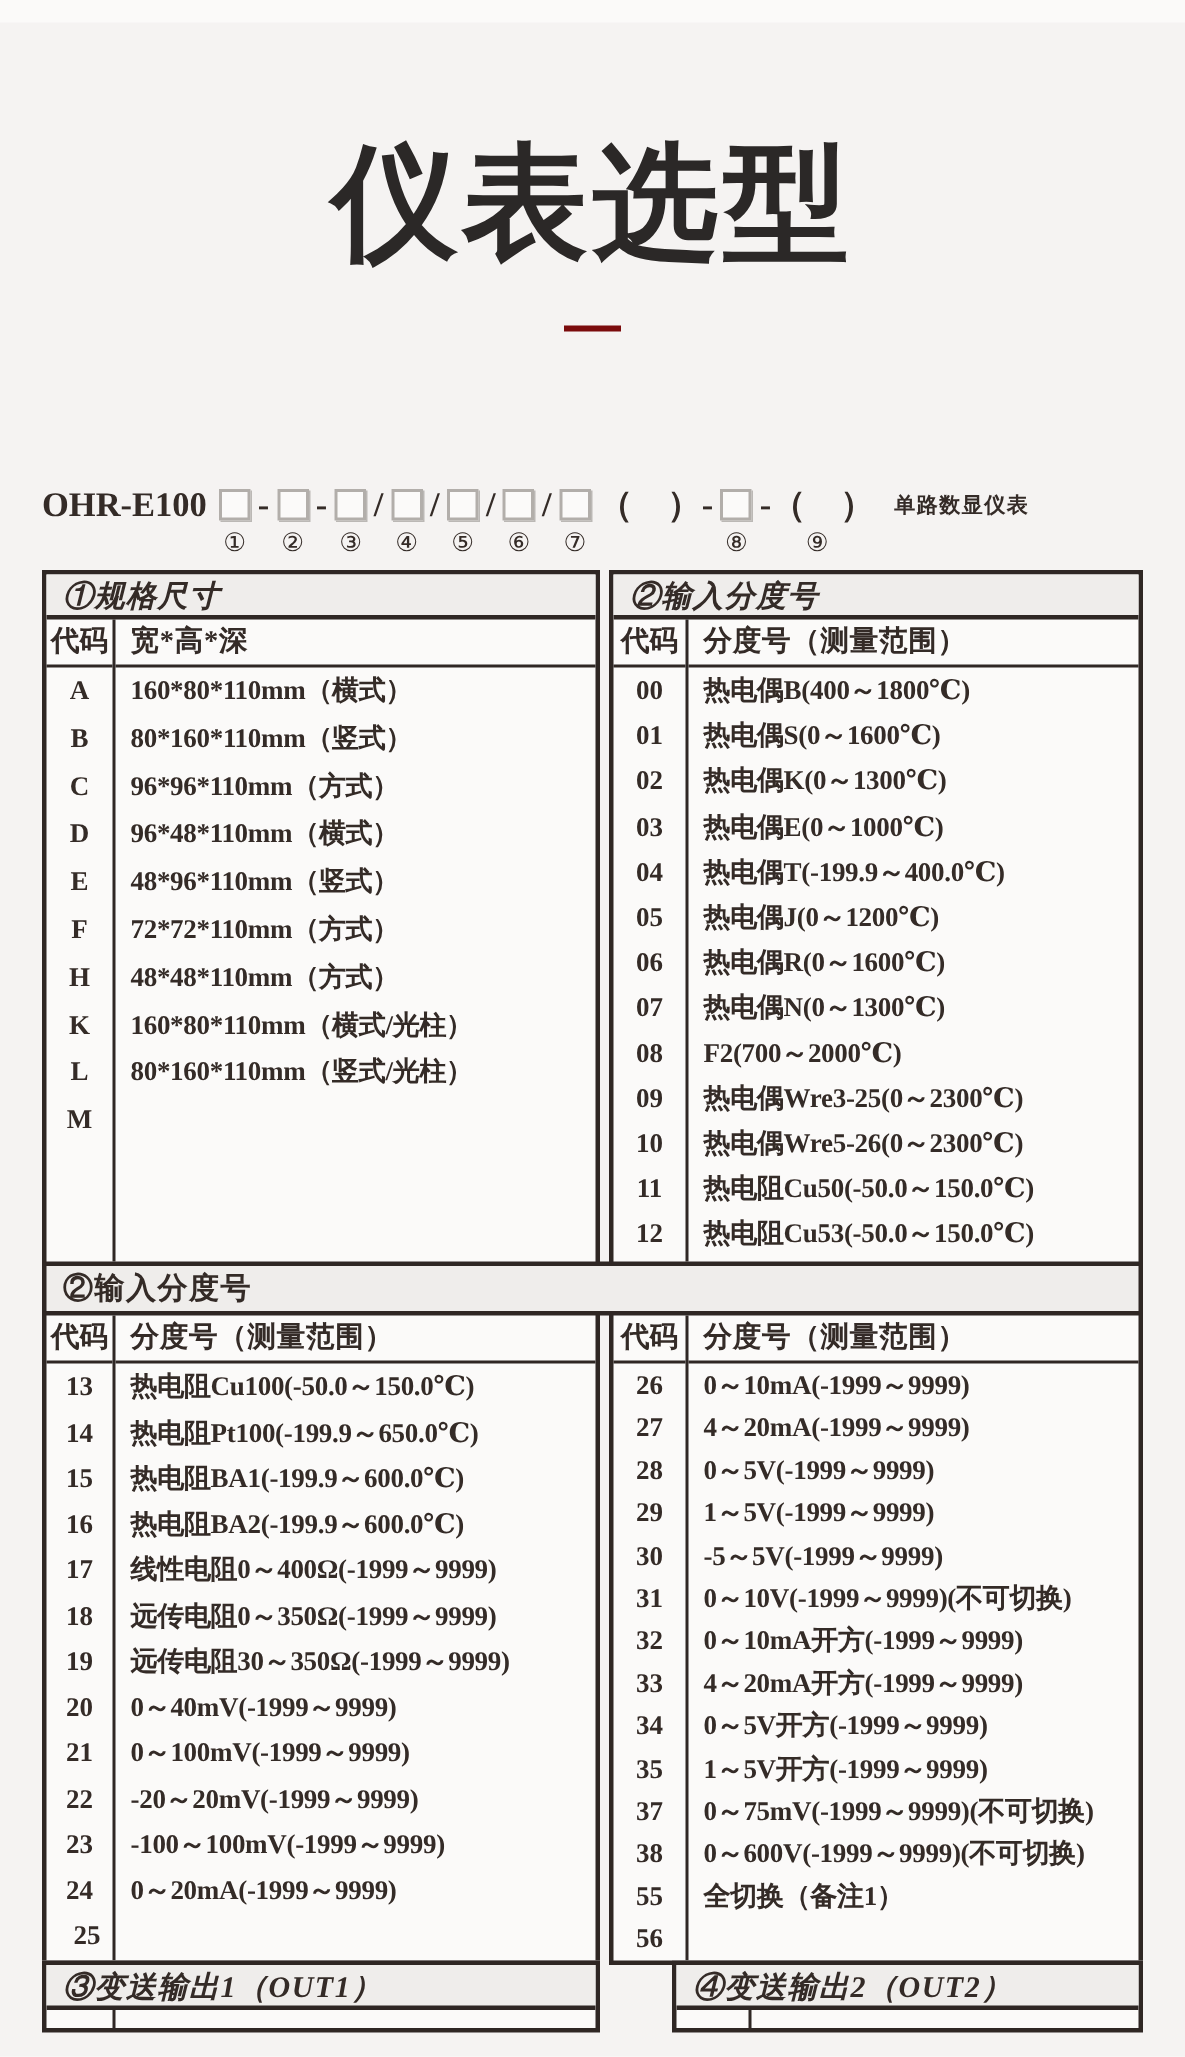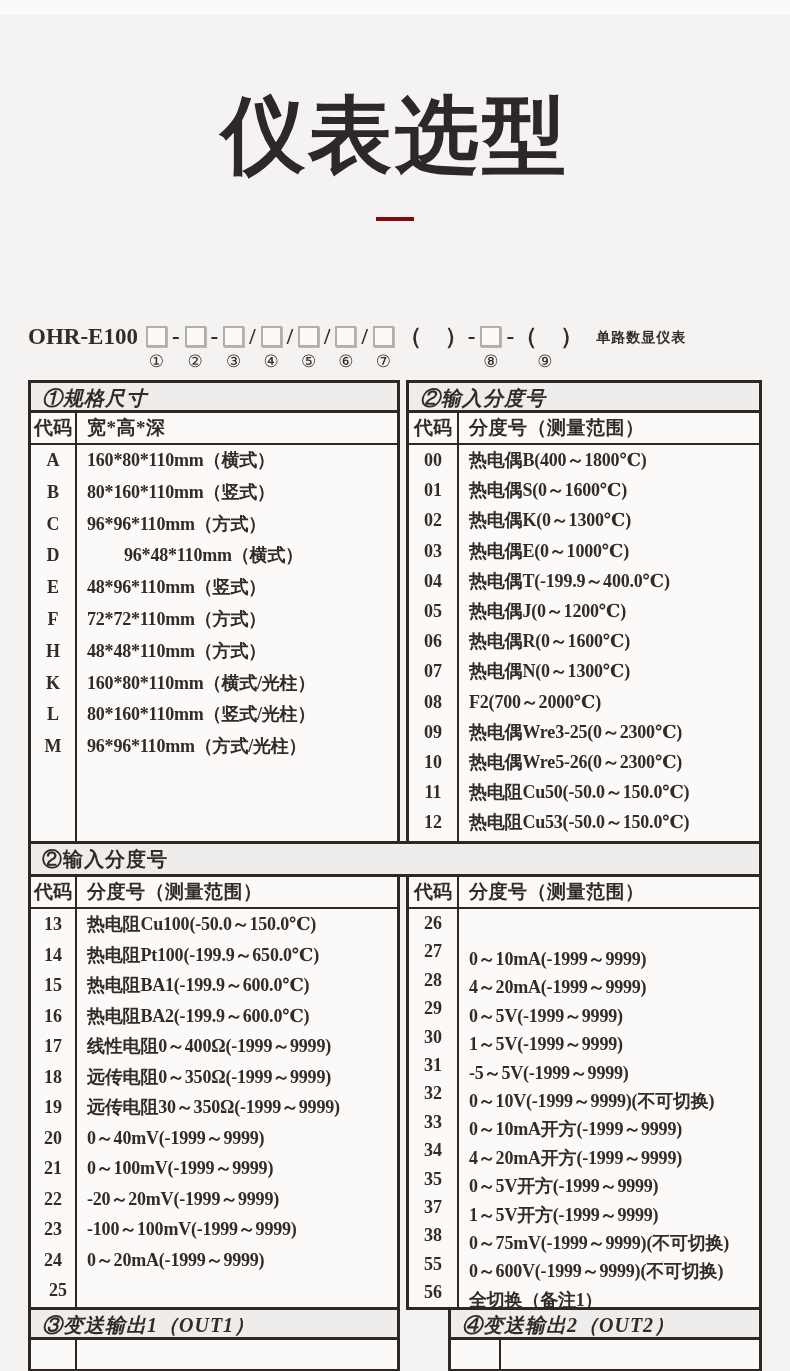--- a/index.html
+++ b/index.html
@@ -73,21 +73,21 @@
   .hcell{
     height:32px;line-height:30px;border-bottom:2px solid var(--border);
     font-size:19px;font-weight:700;white-space:nowrap;
   }
   .hcell.desc-h{text-align:left;padding-left:10px;letter-spacing:.5px;}
   .cell{white-space:nowrap;overflow:visible;}
   .cell.code{font-size:18px;font-weight:700;}
   .cell.desc{font-size:18px;font-weight:700;text-align:left;padding-left:10px;letter-spacing:-0.2px;}
   .block1{height:464px;}
   .block2{height:436px;}
-  .block3{height:65px;gap:48px;}
+  .block3{height:48px;gap:48px;}
   .stub-cols{display:flex;flex:1;}
 </style>
 </head>
 <body>
 
 <div class="top-strip"></div>
 
 <h1 class="page-title">仪表选型</h1>
 <div class="title-underline"></div>
 
@@ -211,27 +211,26 @@
             <div class="cell code" style="height: 31.8px; line-height: 31.8px;">H</div>
             <div class="cell code" style="height: 31.8px; line-height: 31.8px;">K</div>
             <div class="cell code" style="height: 31.8px; line-height: 31.8px;">L</div>
             <div class="cell code" style="height: 31.8px; line-height: 31.8px;">M</div>
           </div>
           <div class="col-desc">
             <div class="hcell desc-h">宽*高*深</div>
             <div class="cell desc" style="height: 31.8px; line-height: 31.8px;">160*80*110mm（横式）</div>
             <div class="cell desc" style="height: 31.8px; line-height: 31.8px;">80*160*110mm（竖式）</div>
             <div class="cell desc" style="height: 31.8px; line-height: 31.8px;">96*96*110mm（方式）</div>
-            <div class="cell desc" style="height: 31.8px; line-height: 31.8px; margin-left: 37px;">96*48*110mm（横式）</div>
+            <div class="cell desc" style="height: 31.8px; line-height: 31.8px;">96*48*110mm（横式）</div>
             <div class="cell desc" style="height: 31.8px; line-height: 31.8px;">48*96*110mm（竖式）</div>
             <div class="cell desc" style="height: 31.8px; line-height: 31.8px;">72*72*110mm（方式）</div>
             <div class="cell desc" style="height: 31.8px; line-height: 31.8px;">48*48*110mm（方式）</div>
             <div class="cell desc" style="height: 31.8px; line-height: 31.8px;">160*80*110mm（横式/光柱）</div>
             <div class="cell desc" style="height: 31.8px; line-height: 31.8px;">80*160*110mm（竖式/光柱）</div>
-            <div class="cell desc" style="height: 31.8px; line-height: 31.8px;">96*96*110mm（方式/光柱）</div>
           </div>
         </div>
     </div>
     <div class="half half-right">
       <div class="band">②输入分度号</div>
       <div class="cols">
           <div class="col-code" style="width: 50px;">
             <div class="hcell">代码</div>
             <div class="cell code" style="height: 30.2px; line-height: 30.2px;">00</div>
             <div class="cell code" style="height: 30.2px; line-height: 30.2px;">01</div>
@@ -318,21 +317,21 @@
             <div class="cell code" style="height: 28.4px; line-height: 28.4px;">33</div>
             <div class="cell code" style="height: 28.4px; line-height: 28.4px;">34</div>
             <div class="cell code" style="height: 28.4px; line-height: 28.4px;">35</div>
             <div class="cell code" style="height: 28.4px; line-height: 28.4px;">37</div>
             <div class="cell code" style="height: 28.4px; line-height: 28.4px;">38</div>
             <div class="cell code" style="height: 28.4px; line-height: 28.4px;">55</div>
             <div class="cell code" style="height: 28.4px; line-height: 28.4px;">56</div>
           </div>
           <div class="col-desc">
             <div class="hcell desc-h">分度号（测量范围）</div>
-            <div class="cell desc" style="height: 28.4px; line-height: 28.4px; margin-top: 36px;">0～10mA(-1999～9999)</div>
+            <div class="cell desc" style="height: 28.4px; line-height: 28.4px;">0～10mA(-1999～9999)</div>
             <div class="cell desc" style="height: 28.4px; line-height: 28.4px;">4～20mA(-1999～9999)</div>
             <div class="cell desc" style="height: 28.4px; line-height: 28.4px;">0～5V(-1999～9999)</div>
             <div class="cell desc" style="height: 28.4px; line-height: 28.4px;">1～5V(-1999～9999)</div>
             <div class="cell desc" style="height: 28.4px; line-height: 28.4px;">-5～5V(-1999～9999)</div>
             <div class="cell desc" style="height: 28.4px; line-height: 28.4px;">0～10V(-1999～9999)(不可切换)</div>
             <div class="cell desc" style="height: 28.4px; line-height: 28.4px;">0～10mA开方(-1999～9999)</div>
             <div class="cell desc" style="height: 28.4px; line-height: 28.4px;">4～20mA开方(-1999～9999)</div>
             <div class="cell desc" style="height: 28.4px; line-height: 28.4px;">0～5V开方(-1999～9999)</div>
             <div class="cell desc" style="height: 28.4px; line-height: 28.4px;">1～5V开方(-1999～9999)</div>
             <div class="cell desc" style="height: 28.4px; line-height: 28.4px;">0～75mV(-1999～9999)(不可切换)</div>

